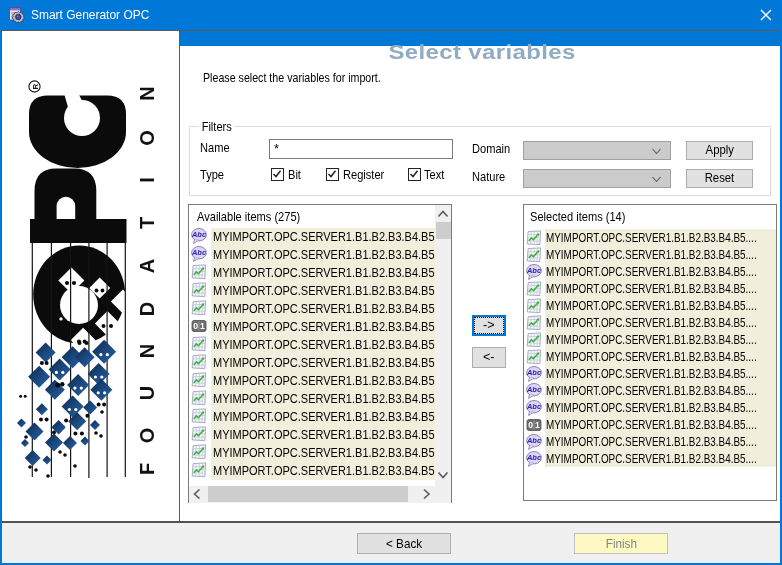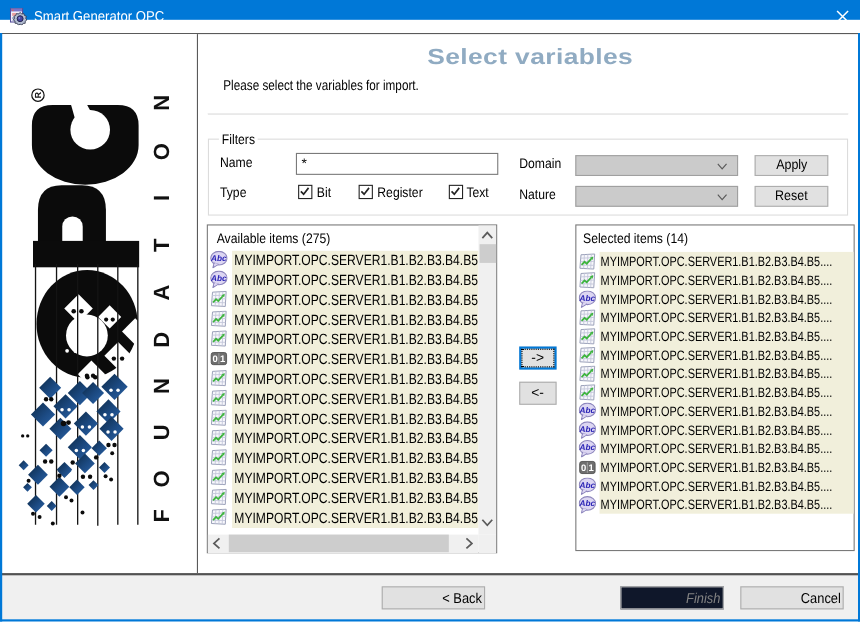--- a/index.html
+++ b/index.html
@@ -1,25 +1,25 @@
 <!DOCTYPE html>
 <html><head><meta charset="utf-8">
 <style>
 * { margin:0; padding:0; box-sizing:border-box; }
 html,body { font-family:"Liberation Sans", sans-serif; width:782px; height:565px; overflow:hidden; background:#fff; }
 .win { position:absolute; left:0; top:0; width:782px; height:565px; background:#fff; }
 .edge { position:absolute; background:#0078d7; z-index:50; }
 .abs { position:absolute; }
-.titlebar { position:absolute; left:0; top:0; width:782px; height:18px; background:#0078d7; }
+.titlebar { position:absolute; left:0; top:0; width:782px; height:46px; background:#0078d7; }
 .title { position:absolute; left:31px; top:0; height:30px; line-height:30px; color:#fff; font-size:13px; transform:scaleX(0.92); transform-origin:0 50%; }
 .topline { position:absolute; left:0; top:30px; width:782px; height:1px; background:#5a5a5a; }
 .lpanel { position:absolute; left:2px; top:31px; width:178px; height:490px; background:#fff; border-right:1px solid #5a5a5a; }
 .footer { position:absolute; left:0; top:521px; width:782px; height:42px; background:#f0f0f0; border-top:2px solid #525252; }
-.btn { position:absolute; height:21px; width:94px; background:#e1e1e1; border:1px solid #adadad; font-size:13px; text-align:right; line-height:19px; color:#000; }
-.btn.dis { background:#0f172a; border-color:#bfbfbf; color:#838383;font-style:italic; }
+.btn { position:absolute; height:21px; width:94px; background:#e1e1e1; border:1px solid #adadad; font-size:13px; text-align:center; line-height:19px; color:#000;margin-left:10px; }
+.btn.dis { background:#fef9c3; border-color:#bfbfbf; color:#838383; }
 .sx { display:inline-block; transform:scaleX(0.9); transform-origin:50% 50%; }
 .heading { position:absolute; left:180px; top:41px; width:604px; text-align:center; font-size:20px; font-weight:bold; color:#90abc2; letter-spacing:0.3px; transform:scaleX(1.20); transform-origin:50% 50%; }
 .subtitle { position:absolute; left:203px; top:70px; font-size:13px; color:#000; transform:scaleX(0.82); transform-origin:0 0; }
 .sep1 { position:absolute; left:189px; top:103px; width:582px; height:1px; background:#a5a5a5; border-bottom:1px solid #fff; }
 .fieldset { position:absolute; left:189px; top:126px; width:582px; height:70px; border:1px solid #dcdcdc; }
 .flabel { position:absolute; left:199px; top:119.5px; font-size:12.6px; background:#fff; padding:0 3px; transform:scaleX(0.88); transform-origin:0 0; }
 .lab { position:absolute; font-size:12.6px; color:#000; transform:scaleX(0.88); transform-origin:0 0; white-space:nowrap; }
 .input { position:absolute; left:269px; top:139px; width:184px; height:20px; border:1px solid #7a7a7a; background:#fff; font-size:12.6px; padding-left:4px; line-height:18px; }
 .combo { position:absolute; left:523px; width:148px; height:19px; background:#cbcbcb; border:1px solid #a0a0a0; }
 .combo .chev { position:absolute; right:9px; top:6px; }
@@ -393,17 +393,16 @@
    <path d="M438.5 472.5 L443 477.5 L447.5 472.5" stroke="#5b5b5b" stroke-width="1.6" fill="none"></path>
    <path d="M199.5 489.5 L194.5 494 L199.5 498.5" stroke="#5b5b5b" stroke-width="1.6" fill="none"></path>
    <path d="M424 489.5 L429 494 L424 498.5" stroke="#5b5b5b" stroke-width="1.6" fill="none"></path>
  </svg>
  <div class="arrowbtn" style="left:472px;top:314.5px;border:2px solid #0078d7;outline:1px dotted #000;outline-offset:-3px;line-height:16px">-&gt;</div>
  <div class="arrowbtn" style="left:472px;top:347px;border:1px solid #adadad">&lt;-</div>
 
  <div class="footer"></div>
  <div class="btn" style="left:347px;top:532.5px"><span class="sx">&lt; Back</span></div>
  <div class="btn dis" style="left:564px;top:532.5px"><span class="sx">Finish</span></div>
- <div class="btn" style="left:673px;top:532.5px"><span class="sx">Cancel</span></div>
  <div class="edge" style="left:0;top:30px;width:2px;height:535px"></div>
  <div class="edge" style="left:780px;top:30px;width:2px;height:535px"></div>
  <div class="edge" style="left:0;top:563px;width:782px;height:2px"></div>
 </div>
 
 </body></html>

